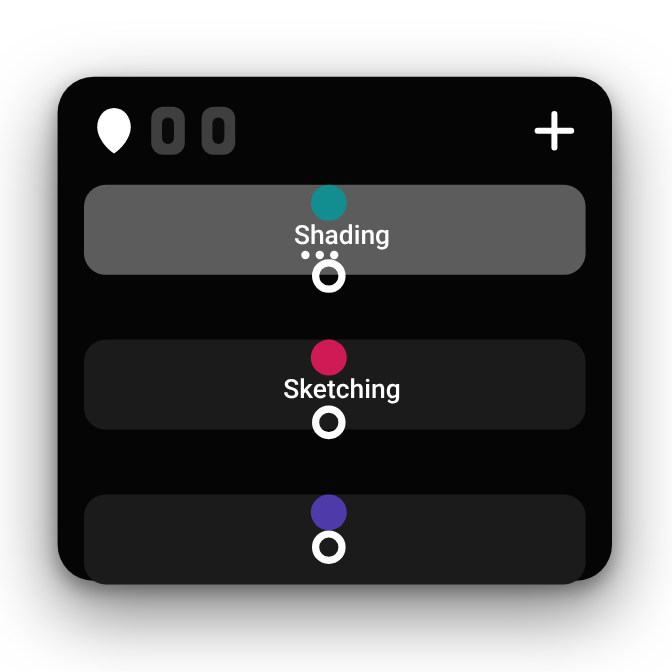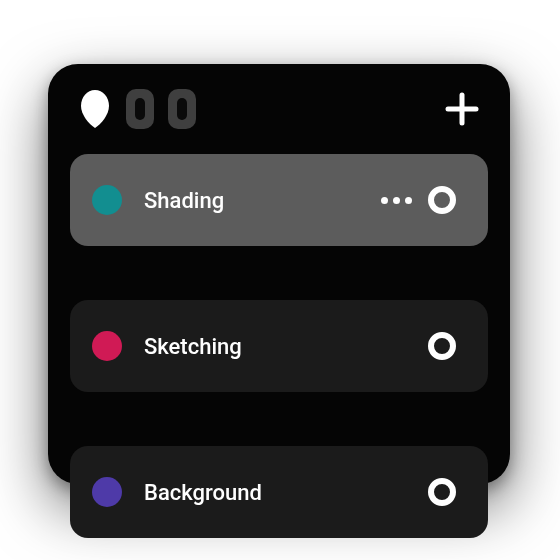--- a/index.html
+++ b/index.html
@@ -67,26 +67,27 @@
     justify-content: center;
   }
 
   .layers {
     margin-top: 24px;
     display: flex;
     flex-direction: column;
     gap: 14px;
   }
   .layer-row {
-    height: 92px;
+    height: 75px;
     border-radius: 18px;
     display: flex;
     align-items: center;
     padding: 0 32px 0 22px;
     cursor: pointer;
+    flex-direction: column;
   }
   .layer-row.inactive { background: #1b1b1b; margin-top: 40px; }
   .layer-row.active   { background: #5c5c5c; }
 
   .swatch {
     width: 30px;
     height: 30px;
     border-radius: 50%;
     flex-shrink: 0;
   }
@@ -161,20 +162,19 @@
       </div>
 
       <div class="layer-row inactive">
         <span class="swatch" style="background:#d01a55"></span>
         <span class="layer-label">Sketching</span>
         <span class="vis-toggle"></span>
       </div>
 
       <div class="layer-row inactive">
         <span class="swatch" style="background:#4e3aa8"></span>
-        <span class="layer-label">Background</span>
         <span class="vis-toggle"></span>
       </div>
 
     </div>
 
   </div>
 </div>
 
 </body></html>

